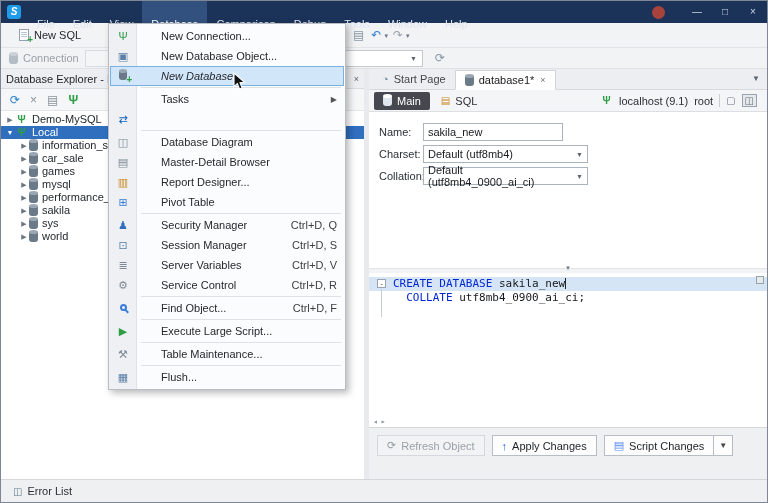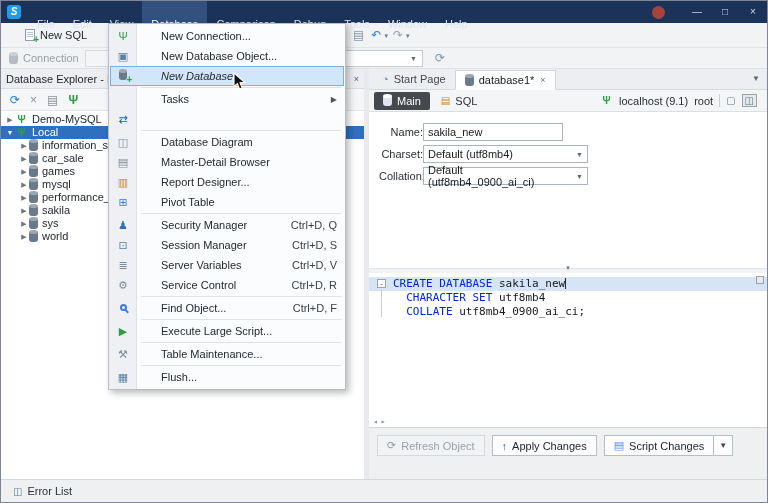--- a/index.html
+++ b/index.html
@@ -11,21 +11,21 @@
   .titlebar{position:absolute;top:0;left:0;right:0;height:22px;background:#1c3359;display:flex;align-items:center;color:#dfe6f0;z-index:5;}
   .logo{width:14px;height:14px;margin:0 7px 0 6px;background:#1e9be9;border-radius:3px;color:#fff;font-weight:bold;font-style:italic;font-size:10px;line-height:14px;text-align:center;flex:0 0 auto;}
   .menubar{display:flex;height:100%;}
   .mtop{padding:12px 9px;line-height:22px;cursor:default;}
   .mtop.active{background:#33517f;color:#fff;}
   .tb-spacer{flex:1;}
   .avatar{width:13px;height:13px;border-radius:50%;background:#a8433c;margin-right:18px;flex:0 0 auto;}
   .winbtn{width:28px;text-align:center;line-height:22px;font-size:10px;color:#cdd6e2;}
 
   
-  .toolbar1{position:absolute;top:22px;left:0;right:0;height:25px;background:#f2f3f5;border-bottom:1px solid #e1e3e6;display:flex;align-items:center;padding-left:18px;z-index:1;gap:19px;}
+  .toolbar1{position:absolute;top:22px;left:0;right:0;height:25px;background:#f2f3f5;border-bottom:1px solid #e1e3e6;display:flex;align-items:center;padding-left:12px;z-index:1;gap:19px;}
   .tbtn{display:inline-flex;align-items:center;gap:5px;padding:2px 6px;color:#24292e;}
   .ic-page{display:inline-block;width:10px;height:12px;border:1px solid #90a0b0;background:#fff;position:relative;}
   .ic-page::before{content:'';position:absolute;top:2px;left:1px;right:1px;height:1px;background:#b9c6d2;box-shadow:0 2px 0 #b9c6d2,0 4px 0 #b9c6d2;}
   .ic-page.plus::after{content:'+';position:absolute;right:-5px;bottom:-5px;font-weight:bold;color:#2e9e46;font-size:10px;line-height:10px;}
   .tb-group2{position:absolute;left:350px;top:0;height:25px;display:flex;align-items:center;gap:3px;}
   .gi{font-size:12px;line-height:25px;padding:0 2px;}
   .gi.blue{color:#2f7fd6;} .gi.gray{color:#9aa4ad;} .gi.dim{color:#8a98a6;}
   .ddchev{font-size:7px;color:#6b7680;margin-left:-2px;}
 
   .toolbar2{position:absolute;top:47px;left:0;right:0;height:21px;background:#f2f3f5;border-bottom:1px solid #dfe1e4;display:flex;align-items:center;padding-left:8px;z-index:1;}
@@ -71,21 +71,21 @@
   .subtab{height:18px;display:inline-flex;align-items:center;gap:5px;padding:0 9px;color:#2c3036;border-radius:2px;}
   .subtab.active{background:#45494f;color:#fff;}
   .sqltabicon{color:#c9861f;font-size:10px;}
   .conninfo{margin-left:auto;display:flex;align-items:center;gap:6px;padding-right:5px;color:#2c3036;}
   .vline{width:1px;height:13px;background:#c9ced3;}
   .ci{font-size:10px;color:#6b7680;}
   .ci.boxed{border:1px solid #9aa4ae;background:#e6e9ec;padding:0 2px;}
 
   .formarea{height:156px;background:#fff;padding:9px 0 0 10px;flex:0 0 auto;}
   .frow{display:flex;align-items:center;height:22px;}
-  .flabel{width:44px;color:#2c3036;flex:0 0 auto;text-align:right;}
+  .flabel{width:44px;color:#2c3036;flex:0 0 auto;}
   .finput{width:140px;height:18px;border:1px solid #abb4bd;padding:0 4px;font:inherit;color:#17191c;background:#fff;}
   .fcombo{width:165px;height:18px;border:1px solid #abb4bd;display:inline-flex;align-items:center;padding-left:4px;background:#fff;color:#17191c;}
   .fcombo .arr{margin-left:auto;font-size:7px;color:#5d6670;padding:0 4px;}
 
   .hsplit{height:5px;background:#f2f3f5;border-top:1px solid #e2e4e7;position:relative;flex:0 0 auto;}
   .hsplit .chv{position:absolute;left:50%;top:-5px;transform:translateX(-50%);font-size:7px;color:#6b7680;padding:0 10px;}
 
   .sqlview{flex:1;position:relative;background:#fff;font-family:"DejaVu Sans Mono","Liberation Mono",monospace;font-size:11px;padding-top:4px;}
   .sline{height:14px;line-height:14px;white-space:pre;padding-left:24px;}
   .sline.hl{background:#d6e5f5;}
@@ -303,21 +303,20 @@
 
     <div class="hsplit">
         <span class="chv">▾</span>
       </div>
 
     <div class="sqlview">
       <span class="foldbox">-</span>
       <span class="foldline"></span>
       <div id="sql-lines">
           <div class="sline hl"><span class="tok kw">CREATE DATABASE</span><span class="tok id"> sakila_new</span><span class="caret"></span></div>
-          <div class="sline"><span class="tok kw">  CHARACTER SET</span><span class="tok id"> utf8mb4</span></div>
           <div class="sline"><span class="tok kw">  COLLATE</span><span class="tok id"> utf8mb4_0900_ai_ci;</span></div>
         </div>
       <span class="split-handle"></span>
       <span class="hs-arrows">◂▸</span>
     </div>
 
     <div class="actionbar">
       <button class="abtn disabled">
         <span class="bi gray">⟳</span>
         <span>Refresh Object</span>

